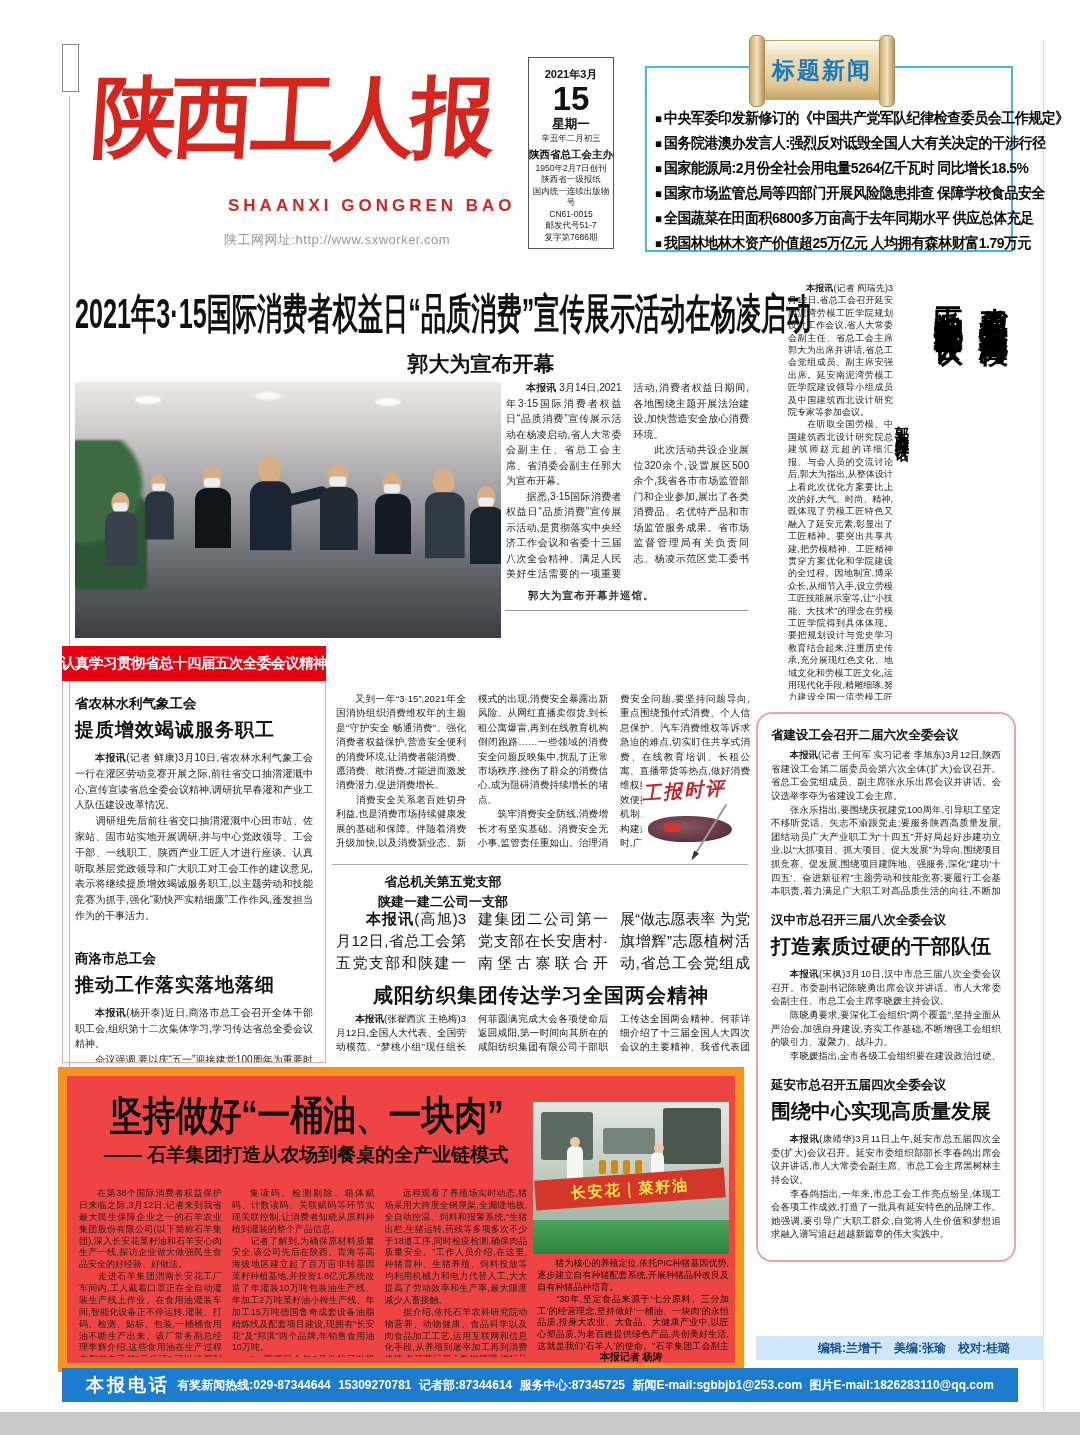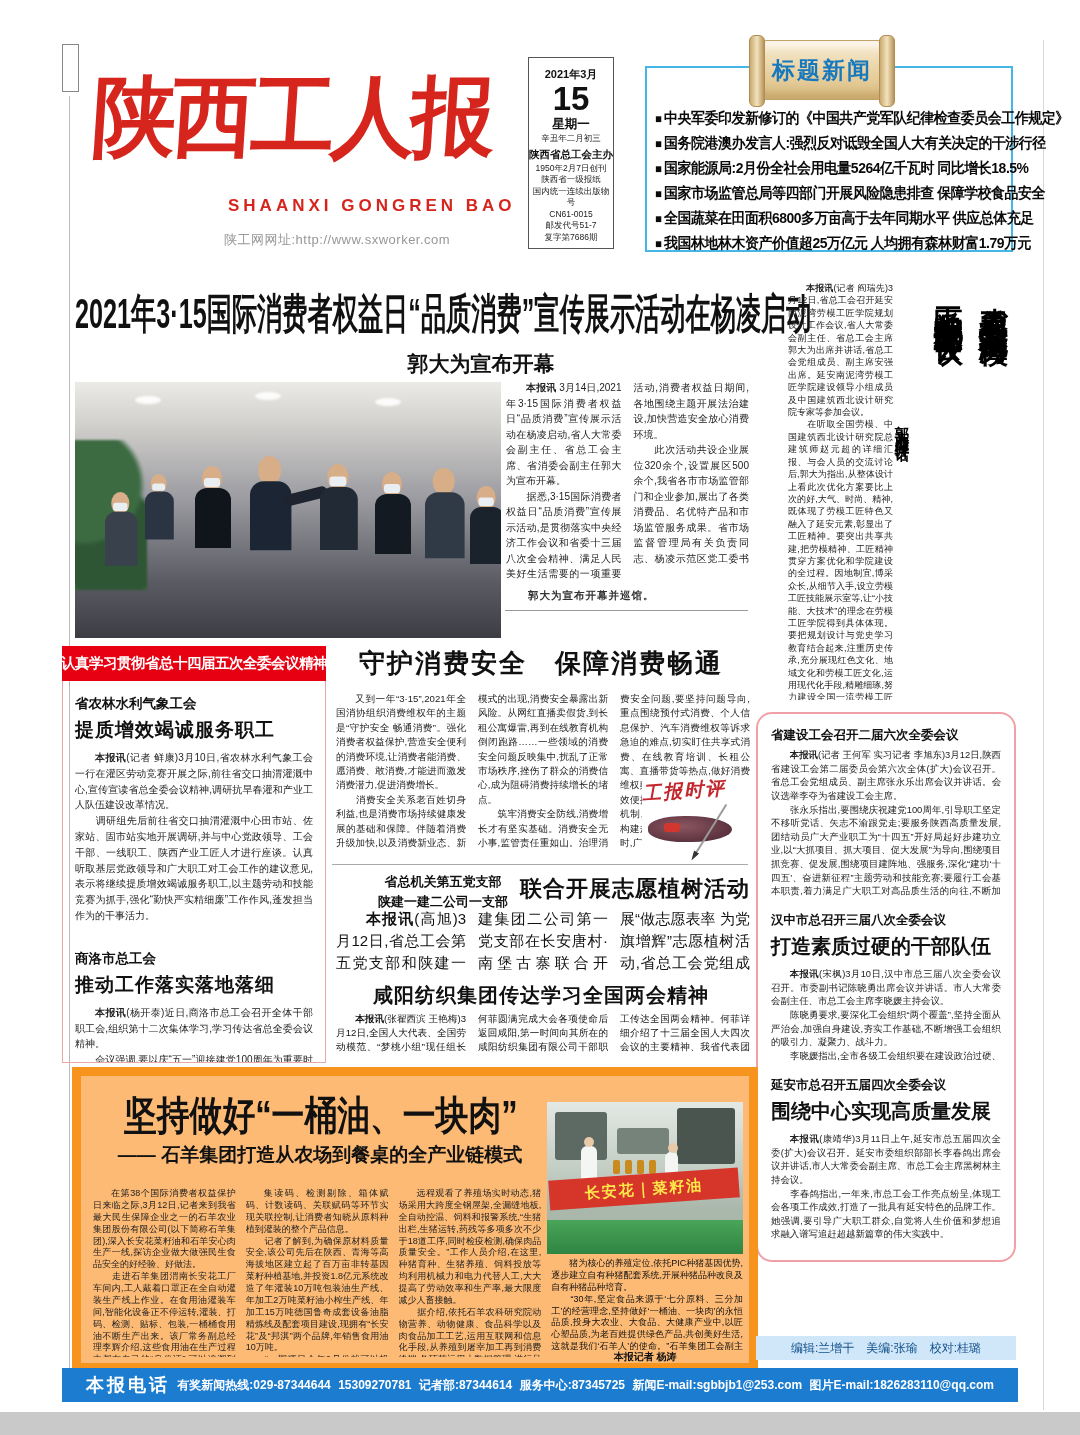--- a/index.html
+++ b/index.html
@@ -103,22 +103,22 @@
            font-size:9.6px;line-height:1.45;text-align:justify;overflow:hidden;white-space:pre-line;text-indent:2em;}
   
   .pink-box{left:756px;top:712px;width:260px;height:550px;border:2px solid #f0a0a6;border-radius:16px;
             box-sizing:border-box;padding:13px 13px;overflow:hidden;}
   .pink-box .kicker{font-size:12.5px;}
   .pink-box .art-headline{font-size:20px;letter-spacing:0;}
   .pink-box .art-body{font-size:9.4px;line-height:1.45;overflow:hidden;}
   .pb1{height:150px;} .pb2{height:96px;} .pb3{height:108px;}
   .pgap{height:14px;}
   
-  .orange-box{left:72px;top:1067px;width:686px;height:305px;border:9px solid #f7941d;
-              box-sizing:border-box;background:#fdba74;overflow:hidden;}
+  .orange-box{left:58px;top:1067px;width:686px;height:305px;border:9px solid #f7941d;
+              box-sizing:border-box;background:#ef4444;overflow:hidden;}
   .feat-headline{position:absolute;left:0;top:12px;width:478px;text-align:center;font-size:40px;
                  font-weight:bold;white-space:nowrap;transform:scaleX(.82);transform-origin:50% 50%;}
   .feat-subhead{position:absolute;left:0;top:66px;width:478px;text-align:center;font-size:19px;font-weight:600;}
   .feat-photo{position:absolute;right:6px;top:26px;width:196px;height:152px;overflow:hidden;
               background:linear-gradient(180deg,#e3e8e4 0%,#c2cdc3 45%,#aab7ab 70%);}
   .machine{position:absolute;background:#5d6a63;border-radius:3px;}
   .bottle{position:absolute;width:7px;height:14px;border-radius:2px;background:#c98a1e;}
   .floor{position:absolute;left:0;bottom:0;width:100%;height:34px;
          background:linear-gradient(180deg,#49a659,#2f8442);}
   .worker{position:absolute;width:16px;height:34px;border-radius:6px 6px 0 0;background:#f4f6f4;}
@@ -128,21 +128,21 @@
   .oil-banner span{color:#ffe84a;font-weight:bold;font-size:15px;letter-spacing:2px;}
   .feat-cols{position:absolute;left:12px;top:112px;right:6px;bottom:6px;display:flex;gap:10px;}
   .fcol{width:149px;font-size:9px;line-height:1.32;text-align:justify;overflow:hidden;
         white-space:pre-line;text-indent:2em;color:#222;}
   .fcol4{width:200px;}
   .fcol4 .ftext{margin-top:70px;height:92px;overflow:hidden;font-size:9px;line-height:1.32;
         text-align:justify;white-space:pre-line;text-indent:2em;}
   .feat-byline{text-align:center;font-weight:bold;font-size:10px;padding-right:4px;}
   
   .credits{left:756px;top:1336px;width:260px;height:24px;background:#cfe7f8;color:#14518c;
-           display:flex;align-items:center;justify-content:center;font-weight:normal;font-size:12px;}
+           display:flex;align-items:center;justify-content:center;font-weight:bold;font-size:12px;padding-left:28px;}
   .bluebar{left:62px;top:1368px;width:956px;height:34px;background:#1b7cd0;color:#fff;
            display:flex;align-items:center;padding:0 24px;box-sizing:border-box;gap:0;justify-content:space-between;}
   .bb-label{font-size:18px;font-weight:bold;letter-spacing:3px;}
   .bb-item{font-size:12px;font-weight:bold;}
   .bottom-gray{left:0;top:1412px;width:1080px;height:23px;background:#c9c9c9;}
 </style>
 </head>
 <body>
 
 <div class="page">
@@ -255,38 +255,36 @@
     </div>
     <div class="gap28"></div>
     <div>
       <div class="kicker">商洛市总工会</div>
       <div class="art-headline">推动工作落实落地落细</div>
       <div class="art-body"><span class="lead-label">本报讯</span><span>(杨开泰)近日,商洛市总工会召开全体干部职工会,组织第十二次集体学习,学习传达省总全委会议精神。
 　　会议强调,要以庆“五一”迎接建党100周年为重要时间节点,统筹开展好党史学习教育,认真策划好系列庆祝活动,创新方法举措,加强和改进新时代产业工人队伍思想政治工作,强化思想政治引领,教育职工听党话、跟党走,不断巩固党的执政基础。要对标对表,分解每一项工作任务,落实到领导和具体人员,推动工作落实落地落细。</span></div>
     </div>
   </div>
 
-  <div class="abs comm-headline">守护消费安全　保障消费畅通</div>
   <div class="abs comm-body">又到一年“3·15”,2021年全国消协组织消费维权年的主题是“守护安全 畅通消费”。强化消费者权益保护,营造安全便利的消费环境,让消费者能消费、愿消费、敢消费,才能进而激发消费潜力,促进消费增长。
 　　消费安全关系老百姓切身利益,也是消费市场持续健康发展的基础和保障。伴随着消费升级加快,以及消费新业态、新模式的出现,消费安全暴露出新风险。从网红直播卖假货,到长租公寓爆雷,再到在线教育机构倒闭跑路……一些领域的消费安全问题反映集中,扰乱了正常市场秩序,挫伤了群众的消费信心,成为阻碍消费持续增长的堵点。
 　　筑牢消费安全防线,消费增长才有坚实基础。消费安全无小事,监管责任重如山。治理消费安全问题,要坚持问题导向,重点围绕预付式消费、个人信息保护、汽车消费维权等诉求急迫的难点,切实盯住共享式消费、在线教育培训、长租公寓、直播带货等热点,做好消费维权舆情监测分析,建立健全高效便捷的投诉举报处理和反馈机制,不断推进消费规则完善,构建规范的消费环境。与此同时,广大消费者也需加强对消费安全知识的学习,提升消费安全意识和防范能力,积极推动消费安全协同共治。
 　　消费安全保护永远在路上,天天都是“3·15”。当消费在安全轨道上实现高质量增长,就能为更高水平经济循环提供强劲动力,不断满足人民日益增长的美好生活需要。(刘怀丕)</div>
   <div class="abs shiping">
     <span class="shiping-text">工报时评</span>
     <div class="inkstone">
         <div class="pen"></div>
       </div>
   </div>
   <div class="abs mid-rule1"></div>
 
   <div class="abs tree-kicker">
     <div>省总机关第五党支部</div>
     <div>陕建一建二公司一支部</div>
   </div>
-  <div class="abs tree-headline">联合开展志愿植树活动</div>
   <div class="abs tree-body"><span class="lead-label">本报讯</span><span>(高旭)3月12日,省总工会第五党支部和陕建一建集团二公司第一党支部在长安唐村·南堡古寨联合开展“做志愿表率 为党旗增辉”志愿植树活动,省总工会党组成员、副主席张永乐和50余名党员参加活动。
 　　在前往活动地点的路途中,开展了党史知识竞答和红歌联唱。活动现场,大家齐心协力,种下了100余株小树苗。
 　　在今后的工作中,两支部将立足自身岗位,弘扬“奉献、友爱、互助、进步”的志愿服务精神,提振干事创业的精气神,为党旗增辉。</span></div>
 
   <div class="abs xy-headline">咸阳纺织集团传达学习全国两会精神</div>
   <div class="abs xy-body"><span class="lead-label">本报讯</span><span>(张翟西滨 王艳梅)3月12日,全国人大代表、全国劳动模范、“梦桃小组”现任组长何菲圆满完成大会各项使命后返回咸阳,第一时间向其所在的咸阳纺织集团有限公司干部职工传达全国两会精神。何菲详细介绍了十三届全国人大四次会议的主要精神、我省代表团主要活动、工作情况以及学习宣传贯彻会议精神的要求,与会人员认真听讲,不时记录。两会期间,何菲积极建言献策,履职尽责,提出了“传承梦桃精神、加强产业工人在岗培训”等建议,受到《工人日报》《陕西工人报》等媒体高度关注。</span></div>
 
   <div class="abs pink-box">
     <div>
       <div class="kicker">省建设工会召开二届六次全委会议</div>

